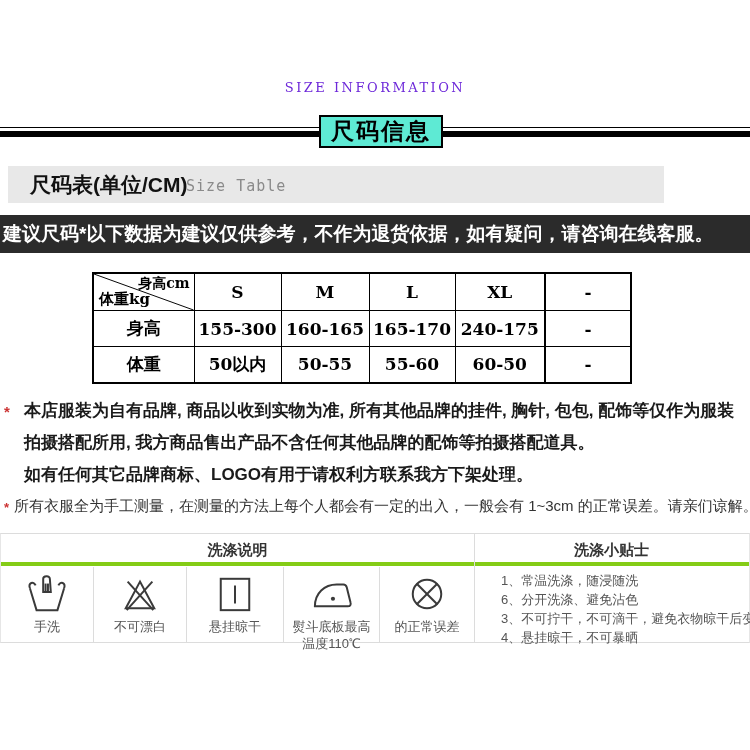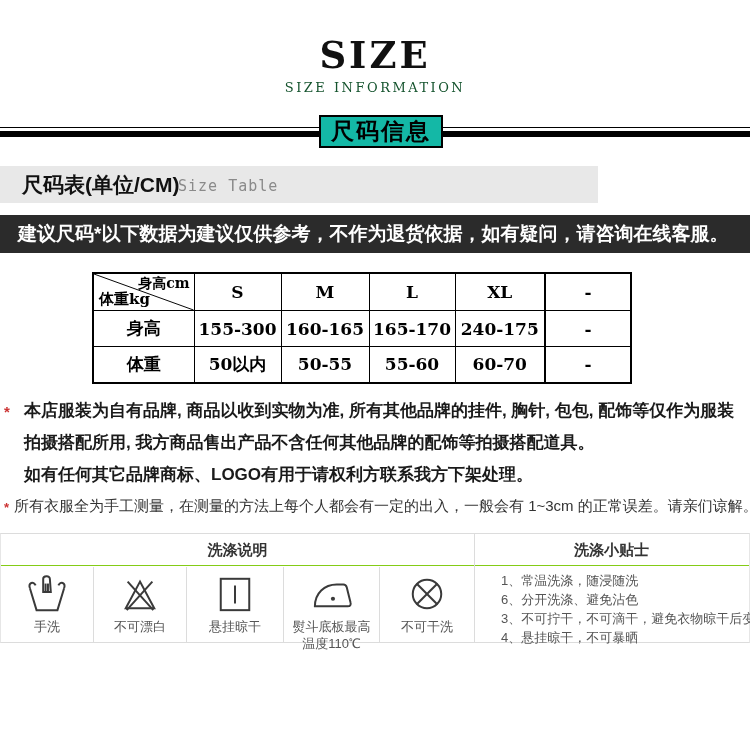--- a/index.html
+++ b/index.html
@@ -3,38 +3,38 @@
 <meta charset="utf-8">
 <style>
   * { margin: 0; padding: 0; box-sizing: border-box; }
   html,body { width: 750px; height: 750px; background: #fff; font-family: "Liberation Sans", sans-serif; }
   #page { position: relative; width: 750px; height: 750px; background: #fff; overflow: hidden; }
 
   
   .size-title { position: absolute; top: 33px; left: 0; width: 750px; text-align: center;
     font-family: "DejaVu Serif", serif; font-weight: bold; font-size: 37px; letter-spacing: 3px; color: #101010; }
   .size-subtitle { position: absolute; top: 80px; left: 0; width: 750px; text-align: center;
-    font-family: "DejaVu Serif", serif; font-size: 13px; letter-spacing: 2.5px; color: #14532d; }
+    font-family: "DejaVu Serif", serif; font-size: 13px; letter-spacing: 2.5px; color: #6d28d9; }
 
   
   .rule-thin { position: absolute; top: 127px; left: 0; width: 750px; height: 1px; background: #000; }
   .rule-thick { position: absolute; top: 131px; left: 0; width: 750px; height: 6px; background: #000; }
-  .band-box { position: absolute; top: 115px; left: 319px; width: 124px; height: 33px; background: #14b8a6;
+  .band-box { position: absolute; top: 115px; left: 319px; width: 124px; height: 33px; background: #5eead4;
     border: 2px solid #000; text-align: center; line-height: 29px; font-size: 23px; font-weight: bold;
     letter-spacing: 2px; color: #000; z-index: 2; }
 
   
-  .size-bar { position: absolute; top: 166px; left: 0; width: 598px; height: 37px; background: #e8e8e8; }
+  .size-bar { position: absolute; top: 166px; left: 8px; width: 656px; height: 37px; background: #e8e8e8; }
   .size-bar-title { position: absolute; left: 22px; top: 0; line-height: 37px; font-size: 21px; font-weight: bold; color: #111; }
   .size-bar-sub { position: absolute; left: 178px; top: 0; line-height: 40px; font-family: "DejaVu Sans Mono", monospace;
     font-size: 15px; letter-spacing: 1px; color: #8a8a8a; }
 
   
   .notice { position: absolute; top: 215px; left: 0; width: 750px; height: 38px; background: #2b2b2b;
-    color: #fff; font-size: 19px; font-weight: bold; line-height: 38px; white-space: nowrap; padding-left: 18px; }
+    color: #fff; font-size: 19px; font-weight: bold; line-height: 38px; white-space: nowrap; padding-left: 3px; }
 
   
   table.size-table { position: absolute; top: 272px; left: 92px; border-collapse: collapse;
     border: 2px solid #000; table-layout: fixed; }
   table.size-table td { border: 1px solid #000; height: 36px; text-align: center; vertical-align: middle;
     font-family: "DejaVu Serif", serif; font-weight: bold; font-size: 17px; color: #000; }
   table.size-table td.lastcol { border-left: 2px solid #000; }
   td.corner { position: relative; padding: 18px; }
   td.corner svg { position: absolute; top: 0; left: 0; width: 100%; height: 100%; }
   td.corner svg line { stroke: #000; stroke-width: 1; }
@@ -45,21 +45,21 @@
   .disc-line { position: absolute; left: 24px; width: 736px; font-size: 17px; font-weight: bold; color: #1a1a1a; white-space: nowrap; }
   .disc-l1 { top: 399px; } .disc-l2 { top: 431px; } .disc-l3 { top: 463px; }
   .disc-l4 { position: absolute; left: 14px; top: 497px; width: 736px; font-size: 15px; font-weight: normal; color: #333; white-space: nowrap; }
   .star1 { position: absolute; left: 4px; top: 403px; color: #cc3333; font-size: 15px; font-weight: bold; }
   .star2 { position: absolute; left: 4px; top: 500px; color: #cc3333; font-size: 13px; font-weight: bold; }
 
   
   .care-box { position: absolute; top: 533px; left: 0; width: 750px; height: 110px;
     border-top: 1px solid #dcdcdc; border-bottom: 1px solid #dcdcdc;
     border-left: 1px solid #e6e6e6; border-right: 1px solid #e6e6e6; }
-  .care-header { position: absolute; top: 0; left: 0; width: 100%; height: 32px; border-bottom: 1px solid #84cc16; }
+  .care-header { position: absolute; top: 0; left: 0; width: 100%; height: 32px; border-bottom: 4px solid #84cc16; }
   .care-header .hl { position: absolute; left: 0; top: 0; width: 473px; height: 32px; line-height: 32px;
     text-align: center; font-size: 15px; font-weight: bold; color: #333; }
   .care-header .hr { position: absolute; left: 473px; top: 0; width: 275px; height: 32px; line-height: 32px;
     text-align: center; font-size: 15px; font-weight: bold; color: #333; }
   .care-vdiv { position: absolute; left: 473px; top: 0; width: 1px; height: 108px; background: #dcdcdc; }
   .care-cells { position: absolute; left: 0; top: 33px; width: 473px; height: 75px; display: flex; }
   .care-cell { border-right: 1px solid #dcdcdc; display: flex; flex-direction: column; align-items: center;
     padding-top: 8px; }
   .care-cell:last-child { border-right: none; }
   .care-cell .icon { width: 48px; height: 38px; }
@@ -67,21 +67,20 @@
   .care-cell .icon svg .fill { fill: #3a3a3a; stroke: none; }
   .care-label { margin-top: 5px; font-size: 13px; line-height: 17px; color: #555; text-align: center; padding: 0 6px; }
   .care-tips { position: absolute; left: 500px; top: 37px; width: 245px; }
   .care-tip { font-size: 13px; line-height: 19px; color: #555; white-space: nowrap; }
 </style>
 </head>
 <body>
 
 <div id="page">
 
-  <div class="size-title">SIZE</div>
   <div class="size-subtitle">SIZE INFORMATION</div>
   <div class="rule-thin"></div>
   <div class="rule-thick"></div>
   <div class="band-box">尺码信息</div>
 
   <div class="size-bar">
     <span class="size-bar-title">尺码表(单位/CM)</span>
     <span class="size-bar-sub">Size Table</span>
   </div>
 
@@ -117,21 +116,21 @@
       <td>160-165</td>
       <td>165-170</td>
       <td>240-175</td>
       <td class="lastcol">-</td>
     </tr>
     <tr>
       <td>体重</td>
       <td>50以内</td>
       <td>50-55</td>
       <td>55-60</td>
-      <td>60-70</td>
+      <td>60-50</td>
       <td class="lastcol">-</td>
     </tr>
   </tbody>
     </table>
 
   <span class="star1">*</span>
   <div class="disc-line disc-l1">本店服装为自有品牌, 商品以收到实物为准, 所有其他品牌的挂件, 胸针, 包包, 配饰等仅作为服装</div>
   <div class="disc-line disc-l2">拍摄搭配所用, 我方商品售出产品不含任何其他品牌的配饰等拍摄搭配道具。</div>
   <div class="disc-line disc-l3">如有任何其它品牌商标、LOGO有用于请权利方联系我方下架处理。</div>
   <span class="star2">*</span>
@@ -187,21 +186,21 @@
         <div class="care-label">熨斗底板最高温度110℃</div>
       </div>
       <div class="care-cell" style="width:94px">
         <span class="icon">
           <svg viewBox="0 0 48 40">
             <circle cx="24" cy="20" r="15"></circle>
             <line x1="13" y1="9" x2="35" y2="31"></line>
             <line x1="35" y1="9" x2="13" y2="31"></line>
           </svg>
         </span>
-        <div class="care-label">不可干洗</div>
+        <div class="care-label">的正常误差</div>
       </div>
     </div>
 
     <div class="care-tips">
       <div class="care-tip">1、常温洗涤，随浸随洗</div>
       <div class="care-tip">6、分开洗涤、避免沾色</div>
       <div class="care-tip">3、不可拧干，不可滴干，避免衣物晾干后变形</div>
       <div class="care-tip">4、悬挂晾干，不可暴晒</div>
     </div>
   </div>

